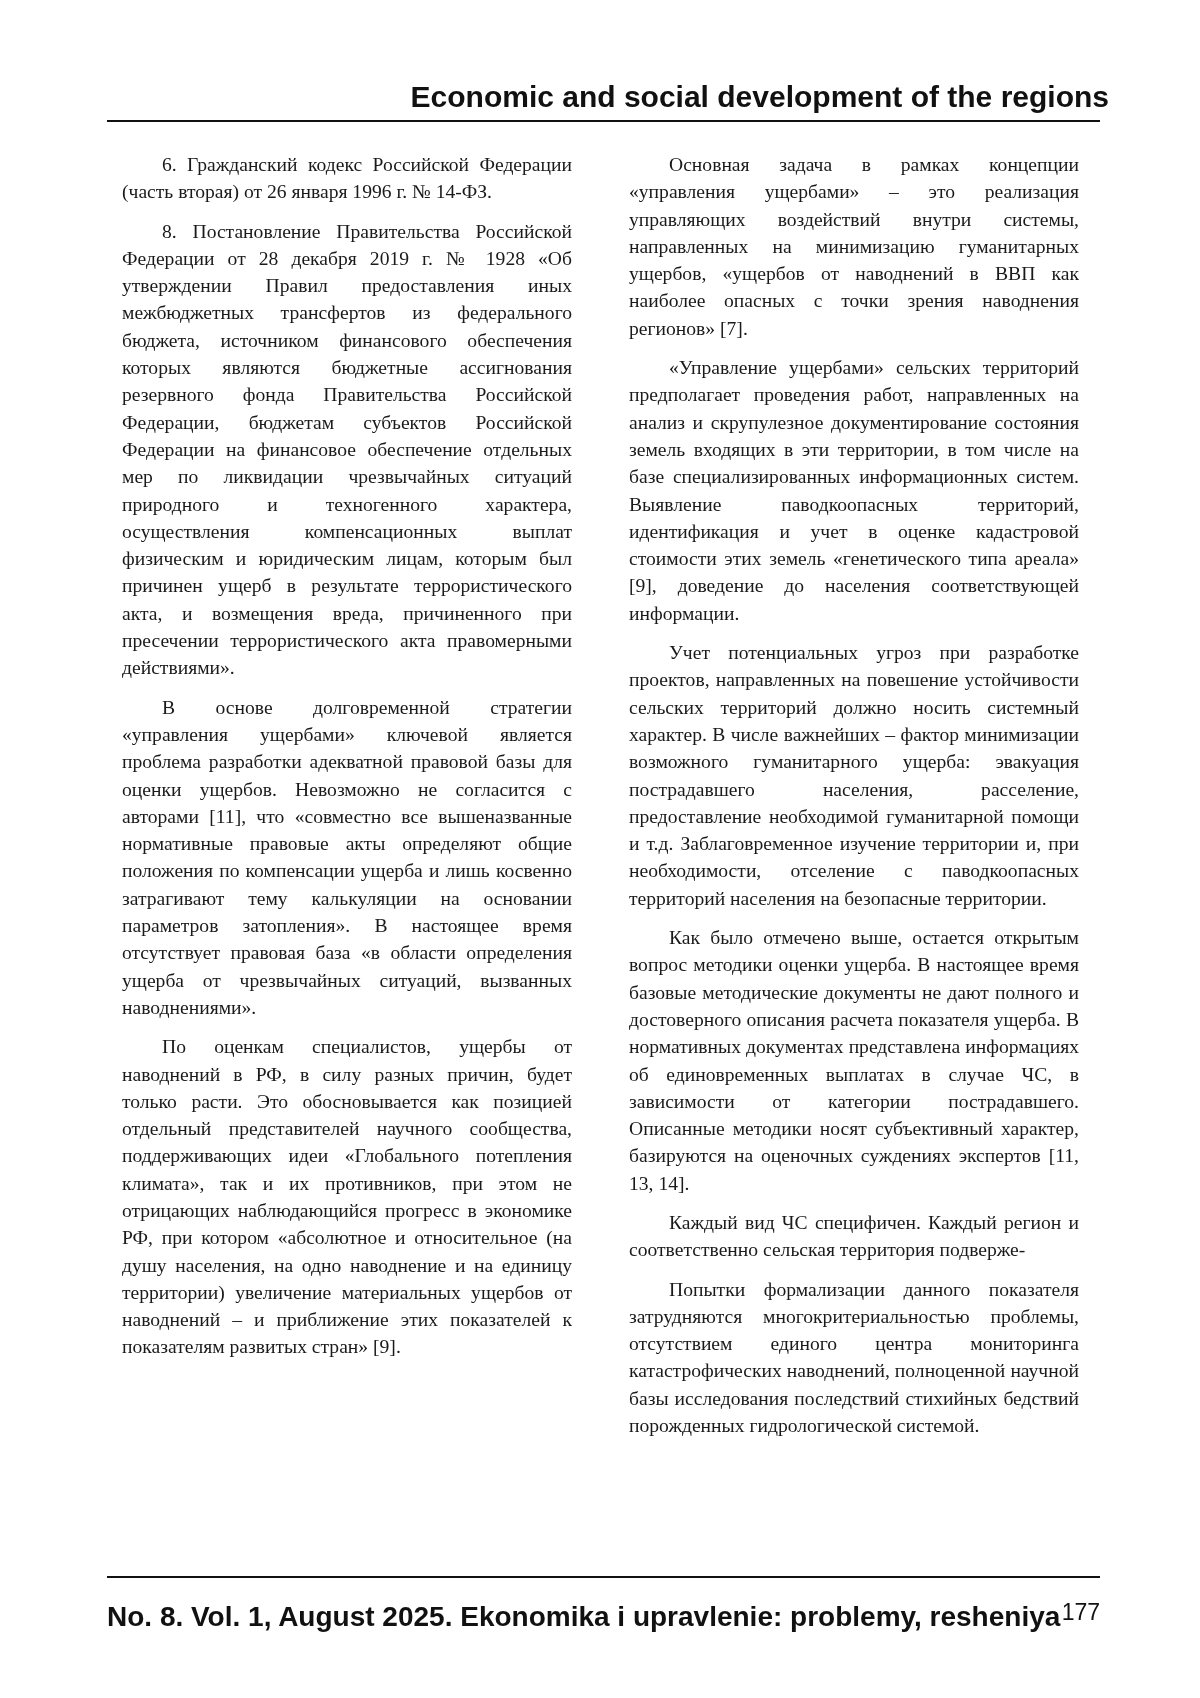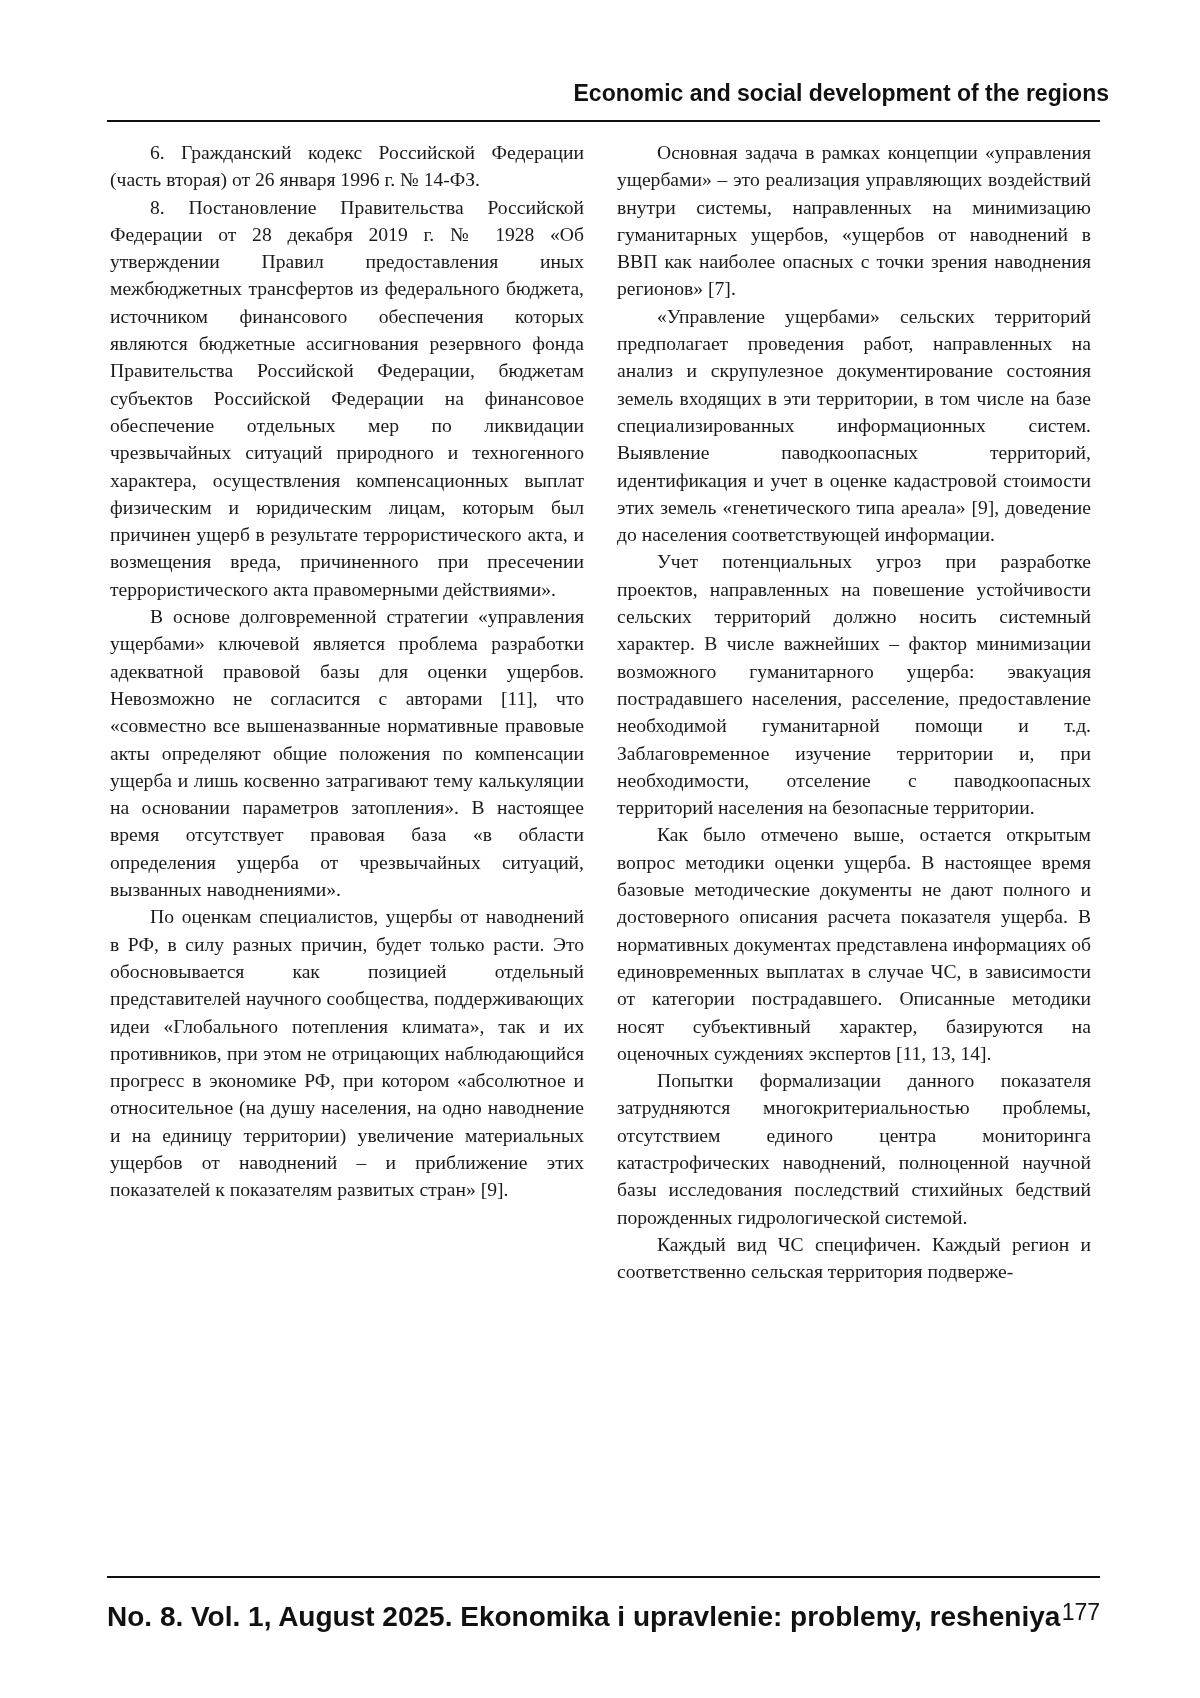--- a/index.html
+++ b/index.html
@@ -1,32 +1,32 @@
 <!DOCTYPE html>
 <html><head>
 <meta charset="utf-8">
 <style>
   html, body { margin: 0; padding: 0; background: #ffffff; }
   body { width: 1200px; height: 1698px; position: relative; overflow: hidden; color: #1a1a1a; }
   .header-title {
     position: absolute; right: 91px; top: 80px;
-    font-family: "Liberation Sans", sans-serif; font-weight: bold; font-size: 23px; color: #111;
+    font-family: "Liberation Sans", sans-serif; font-weight: bold; font-size: 30px; color: #111;
     white-space: nowrap;
   }
   .rule { position: absolute; left: 107px; width: 993px; height: 2px; background: #111; }
   .rule.top { top: 120px; }
   .rule.bottom { top: 1576px; }
   .col {
     position: absolute; top: 139px; width: 474px;
     font-family: "Liberation Serif", serif; font-size: 19.6px; line-height: 27.3px;
     text-align: justify; color: #1a1a1a; hyphens: manual;
   }
   .col.left { left: 110px; }
   .col.right { left: 617px; }
-  .col p { margin: 0; text-indent: 40px; }
+  .col p { margin: 12px; text-indent: 40px; }
   .col p.noindent { text-indent: 0; }
   .footer-text {
     position: absolute; left: 107px; top: 1601px;
     font-family: "Liberation Sans", sans-serif; font-size: 28px; color: #111; white-space: nowrap; font-weight: bold;
   }
   .page-number {
     position: absolute; right: 100px; top: 1599px;
     font-family: "Liberation Sans", sans-serif; font-size: 23px; color: #111;
   }
 </style>
@@ -43,21 +43,21 @@
   <p>8. Постановление Правительства Российской Федерации от 28 декабря 2019 г. № 1928 «Об утверждении Правил предоставления иных межбюджетных трансфертов из федерального бюджета, источником финансового обеспечения которых являются бюджетные ассигнования резервного фонда Правительства Российской Федерации, бюджетам субъектов Российской Федерации на финансовое обеспечение отдельных мер по ликвидации чрезвычайных ситуаций природного и техногенного характера, осуществления компенсационных выплат физическим и юридическим лицам, которым был причинен ущерб в результате террористического акта, и возмещения вреда, причиненного при пресечении террористического акта правомерными действиями».</p>
   <p>В основе долговременной стратегии «управления ущербами» ключевой является проблема разработки адекватной правовой базы для оценки ущербов. Невозможно не согласится с авторами [11], что «совместно все вышеназванные нормативные правовые акты определяют общие положения по компенсации ущерба и лишь косвенно затрагивают тему калькуляции на основании параметров затопления». В настоящее время отсутствует правовая база «в области определения ущерба от чрезвычайных ситуаций, вызванных наводнениями».</p>
   <p>По оценкам специалистов, ущербы от наводнений в РФ, в силу разных причин, будет только расти. Это обосновывается как позицией отдельный представителей научного сообщества, поддерживающих идеи «Глобального потепления климата», так и их противников, при этом не отрицающих наблюдающийся прогресс в экономике РФ, при котором «абсолютное и относительное (на душу населения, на одно наводнение и на единицу территории) увеличение материальных ущербов от наводнений – и приближение этих показателей к показателям развитых стран» [9].</p>
 </div>
 
 <div class="col right">
   <p>Основная задача в рамках концепции «управления ущербами» – это реализация управляющих воздействий внутри системы, направленных на минимизацию гуманитарных ущербов, «ущербов от наводнений в ВВП как наиболее опасных с точки зрения наводнения регионов» [7].</p>
   <p>«Управление ущербами» сельских территорий предполагает проведения работ, направленных на анализ и скрупулезное документирование состояния земель входящих в эти территории, в том числе на базе специализированных информационных систем. Выявление паводкоопасных территорий, идентификация и учет в оценке кадастровой стоимости этих земель «генетического типа ареала» [9], доведение до населения соответствующей информации.</p>
   <p>Учет потенциальных угроз при разработке проектов, направленных на повешение устойчивости сельских территорий должно носить системный характер. В числе важнейших – фактор минимизации возможного гуманитарного ущерба: эвакуация пострадавшего населения, расселение, предоставление необходимой гуманитарной помощи и т.д. Заблаговременное изучение территории и, при необходимости, отселение с паводкоопасных территорий населения на безопасные территории.</p>
   <p>Как было отмечено выше, остается открытым вопрос методики оценки ущерба. В настоящее время базовые методические документы не дают полного и достоверного описания расчета показателя ущерба. В нормативных документах представлена информациях об единовременных выплатах в случае ЧС, в зависимости от категории пострадавшего. Описанные методики носят субъективный характер, базируются на оценочных суждениях экспертов [11, 13, 14].</p>
+  <p>Каждый вид ЧС специфичен. Каждый регион и соответственно сельская территория подверже-</p>
   <p>Попытки формализации данного показателя затрудняются многокритериальностью проблемы, отсутствием единого центра мониторинга катастрофических наводнений, полноценной научной базы исследования последствий стихийных бедствий порожденных гидрологической системой.</p>
-  <p>Каждый вид ЧС специфичен. Каждый регион и соответственно сельская территория подверже-</p>
 </div>
 
 <div class="rule bottom"></div>
 <div>
   <div class="footer-text">No. 8. Vol. 1, August 2025. Ekonomika i upravlenie: problemy, resheniya</div>
   <div class="page-number">177</div>
 </div>
 
 </body></html>

